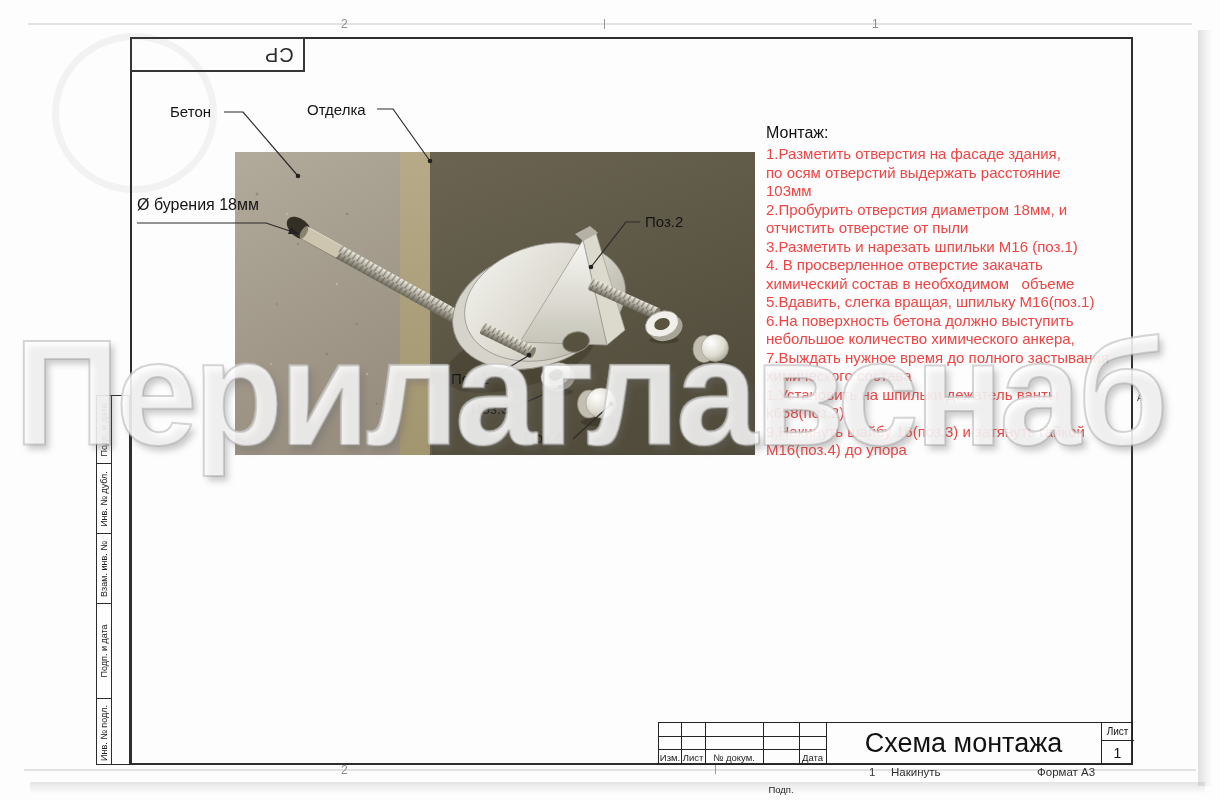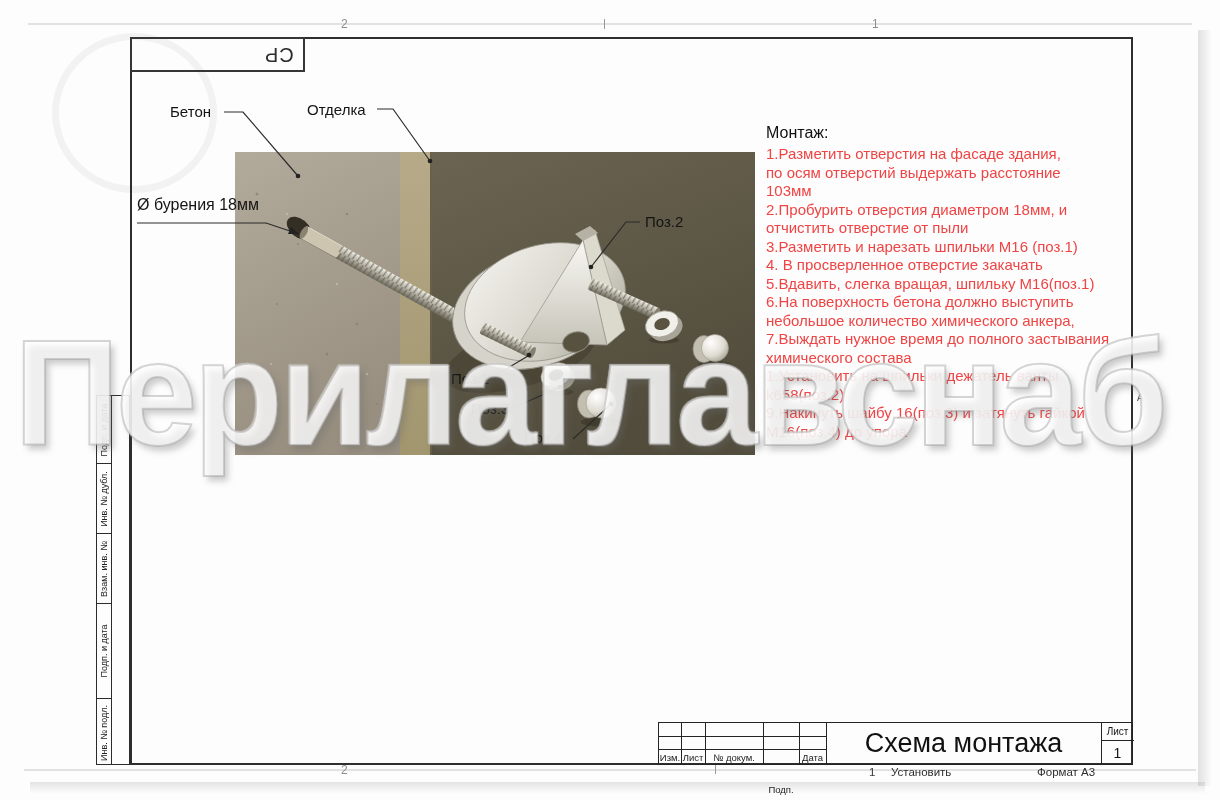--- a/index.html
+++ b/index.html
@@ -256,20 +256,21 @@
 
 <div class="abs instr">
   <div class="instr-title">Монтаж:</div>
   <div class="instr-line">1.Разметить отверстия на фасаде здания,</div>
   <div class="instr-line">по осям отверстий выдержать расстояние</div>
   <div class="instr-line">103мм</div>
   <div class="instr-line">2.Пробурить отверстия диаметром 18мм, и</div>
   <div class="instr-line">отчистить отверстие от пыли</div>
   <div class="instr-line">3.Разметить и нарезать шпильки М16 (поз.1)</div>
   <div class="instr-line">4. В просверленное отверстие закачать</div>
+  <div class="instr-line">химический состав в необходимом   объеме</div>
   <div class="instr-line">5.Вдавить, слегка вращая, шпильку М16(поз.1)</div>
   <div class="instr-line">6.На поверхность бетона должно выступить</div>
   <div class="instr-line">небольшое количество химического анкера,</div>
   <div class="instr-line">7.Выждать нужное время до полного застывания</div>
   <div class="instr-line">химического состава</div>
   <div class="instr-line">1.Установить на шпильки дежатель ванты</div>
   <div class="instr-line">k658(поз.2)</div>
   <div class="instr-line">9.Накинуть шайбу 16(поз.3) и затянуть гайкой</div>
   <div class="instr-line">М16(поз.4) до упора</div>
 </div>
@@ -290,14 +291,14 @@
   <div class="tb-cell" style="left:22px; top:26px; width:24px; height:17px;">Лист</div>
   <div class="tb-cell" style="left:46px; top:26px; width:58px; height:17px;">№ докум.</div>
   <div class="tb-cell" style="left:104px; top:26px; width:36px; height:17px;margin-top:32px;">Подп.</div>
   <div class="tb-cell" style="left:140px; top:26px; width:27px; height:17px;">Дата</div>
   <div class="tb-title">Схема монтажа</div>
   <div class="tb-list-label">Лист</div>
   <div class="tb-list-num">1</div>
 </div>
 
 <div class="abs zone-num-dark" style="left:869px; top:766px;">1</div>
-<div class="abs bottom-label" style="left:891px; top:766px;">Установить</div>
+<div class="abs bottom-label" style="left:891px; top:766px;">Накинуть</div>
 <div class="abs bottom-label" style="left:1037px; top:766px;">Формат А3</div>
 
 </body></html>

